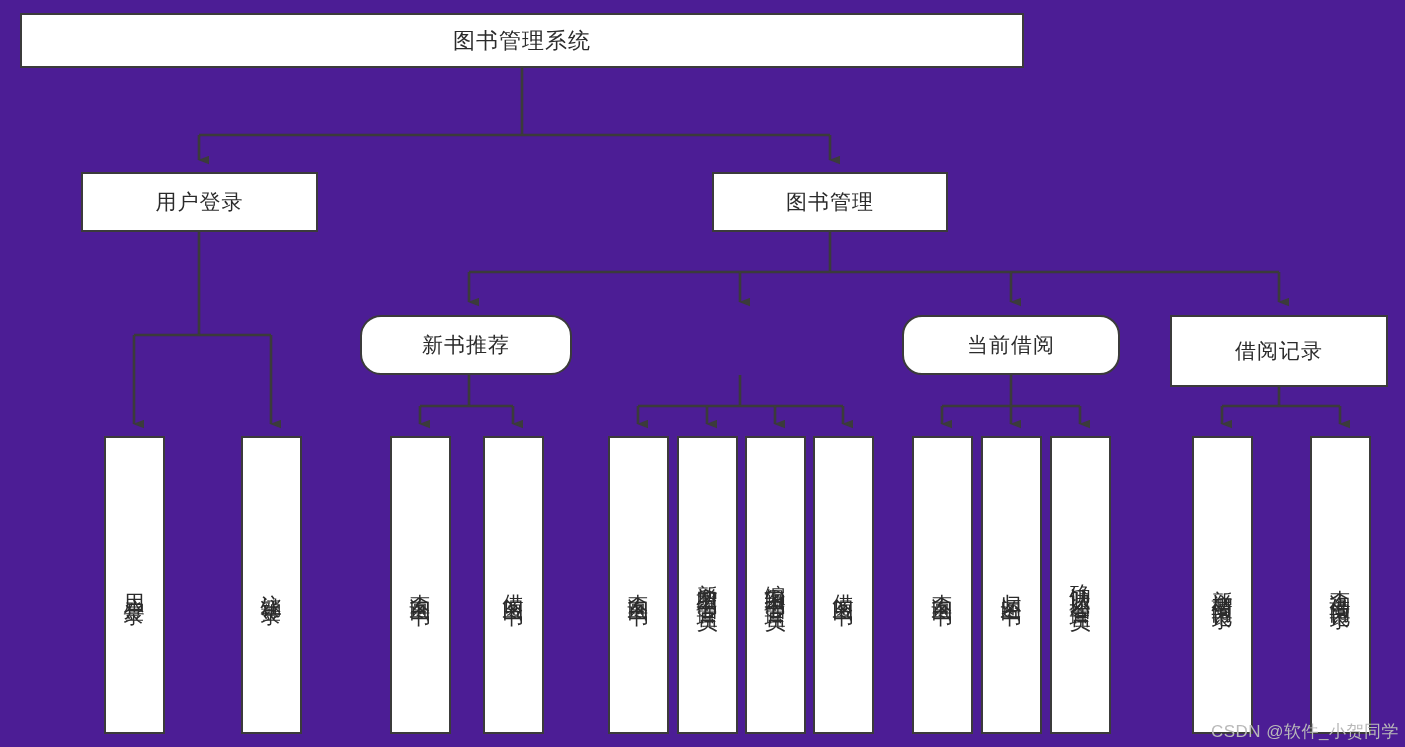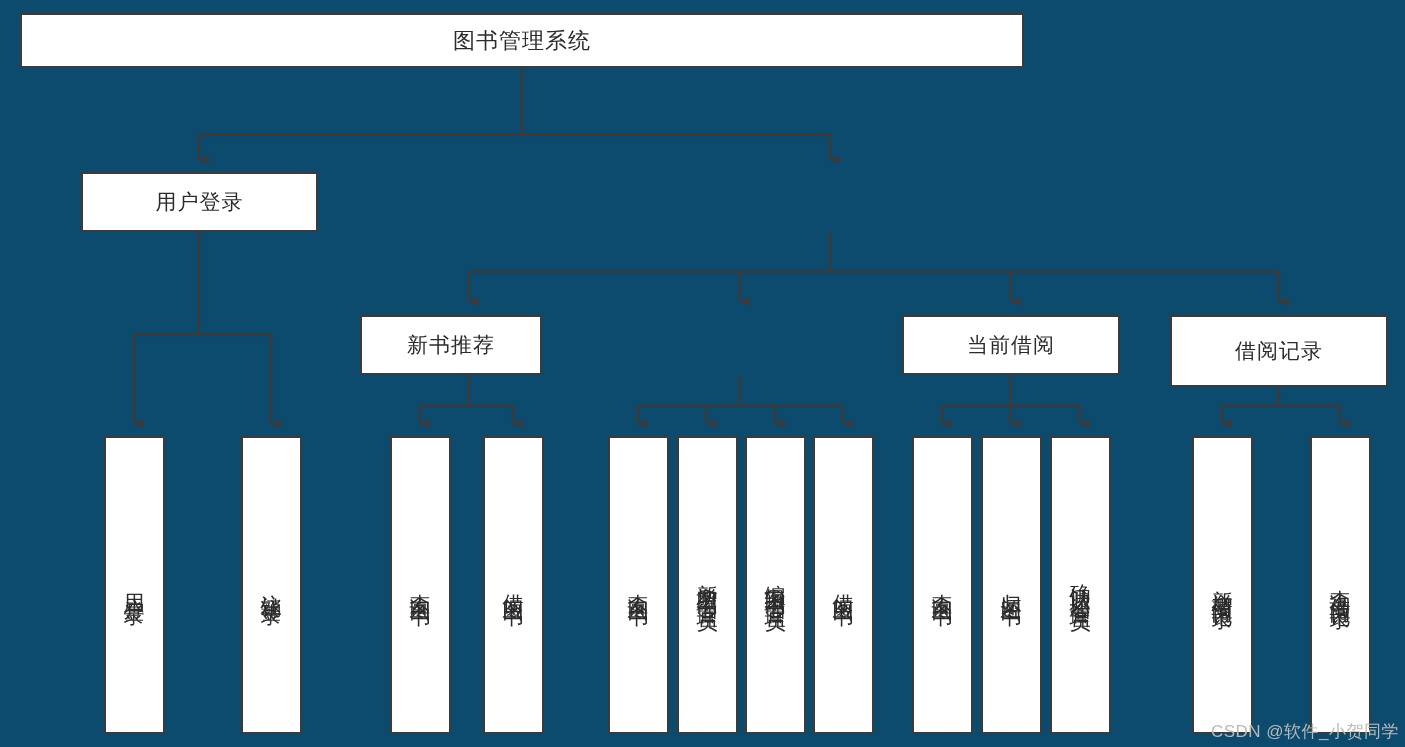--- a/index.html
+++ b/index.html
@@ -1,17 +1,17 @@
 <!DOCTYPE html>
 <html><head>
 <meta charset="utf-8">
 <style>
   html,body{margin:0;padding:0;background:#ffffff;}
   body{width:1405px;height:747px;font-family:"Liberation Sans","DejaVu Sans",sans-serif;}
-  #canvas{position:relative;width:1405px;height:747px;overflow:hidden;background:#0c4a6e;}
+  #canvas{position:relative;width:1405px;height:747px;overflow:hidden;background:#4c1d95;}
   svg#wires{position:absolute;left:0;top:0;width:1405px;height:747px;}
   .node{position:absolute;box-sizing:border-box;background:#ffffff;border:2.5px solid #3b3b3b;
         display:flex;align-items:center;justify-content:center;color:#2b2b2b;}
   .node.h{font-size:21px;letter-spacing:1px;}
   .node.root{font-size:22px;}
   .node.v{writing-mode:vertical-rl;text-orientation:upright;font-size:21px;
           letter-spacing:4px;line-height:1;padding:6px 0;}
   .node.v span{display:inline-block;writing-mode:vertical-rl;text-orientation:upright;}
   .wm{position:absolute;right:6px;bottom:4px;font-size:17px;color:#b9b9b9;letter-spacing:.5px;
       white-space:nowrap;margin-left:16px;}
@@ -71,25 +71,28 @@
     </g>
   </svg>
 
   <div class="node h root" style="left:20px;top:13px;width:1004px;height:55px;">
     <span>图书管理系统</span>
   </div>
 
   <div class="node h" style="left:81px;top:172px;width:237px;height:60px;">
     <span>用户登录</span>
   </div>
+  <div class="node h" style="left:712px;top:172px;width:236px;height:60px;">
+    <span>图书管理</span>
+  </div>
 
-  <div class="node h" style="left:360px;top:315px;width:182px;height:60px;">
+  <div class="node h" style="left:360px;top:315px;width:212px;height:60px;border-radius:21px;">
     <span>新书推荐</span>
   </div>
-  <div class="node h" style="left:902px;top:315px;width:218px;height:60px;">
+  <div class="node h" style="left:902px;top:315px;width:218px;height:60px;border-radius:20px;">
     <span>当前借阅</span>
   </div>
   <div class="node h" style="left:1170px;top:315px;width:218px;height:72px;">
     <span>借阅记录</span>
   </div>
 
   <div class="node v" style="left:104px;top:436px;width:61px;height:298px;">
     <span>用户登录</span>
   </div>
   <div class="node v" style="left:241px;top:436px;width:61px;height:298px;">

